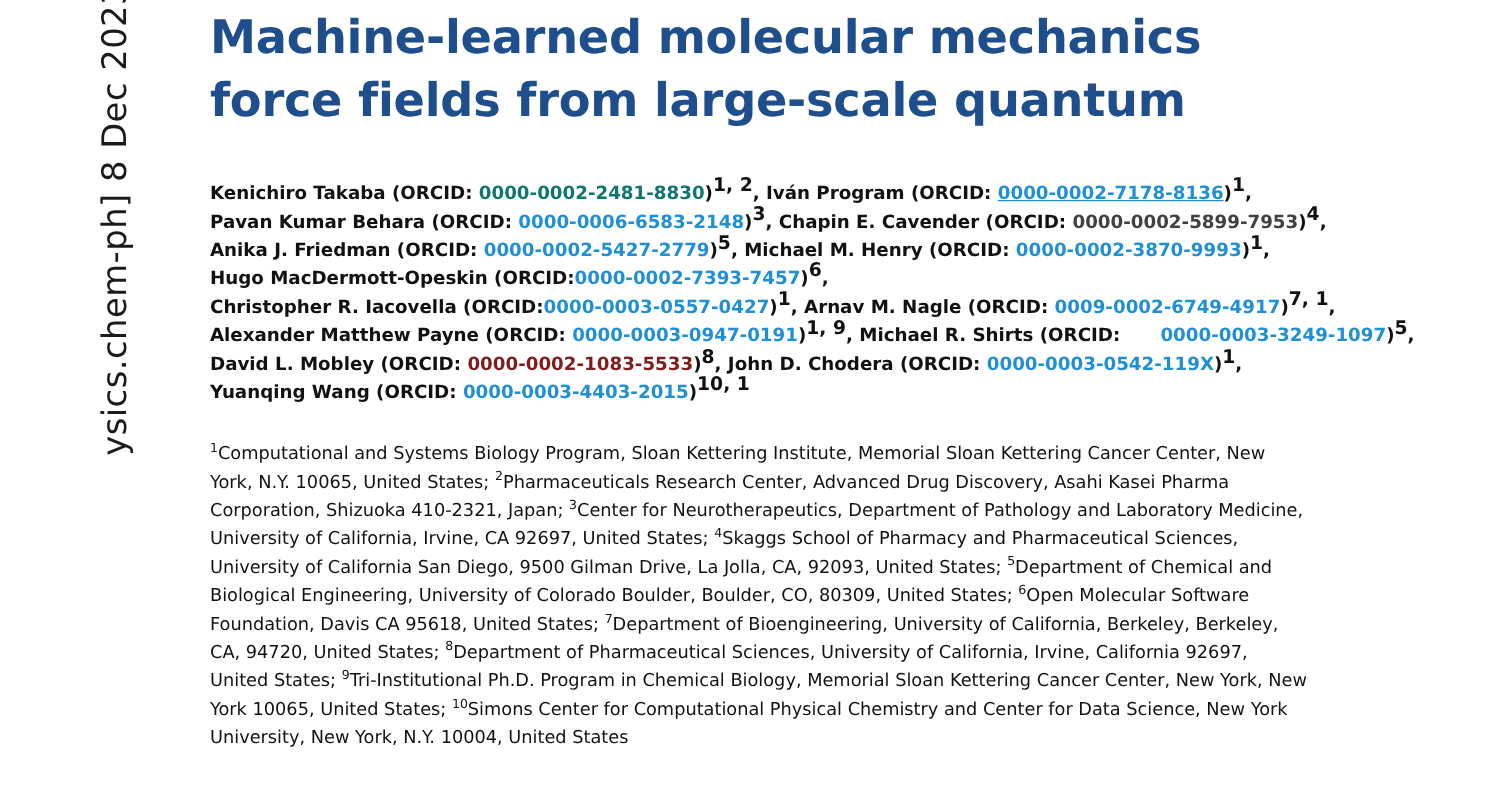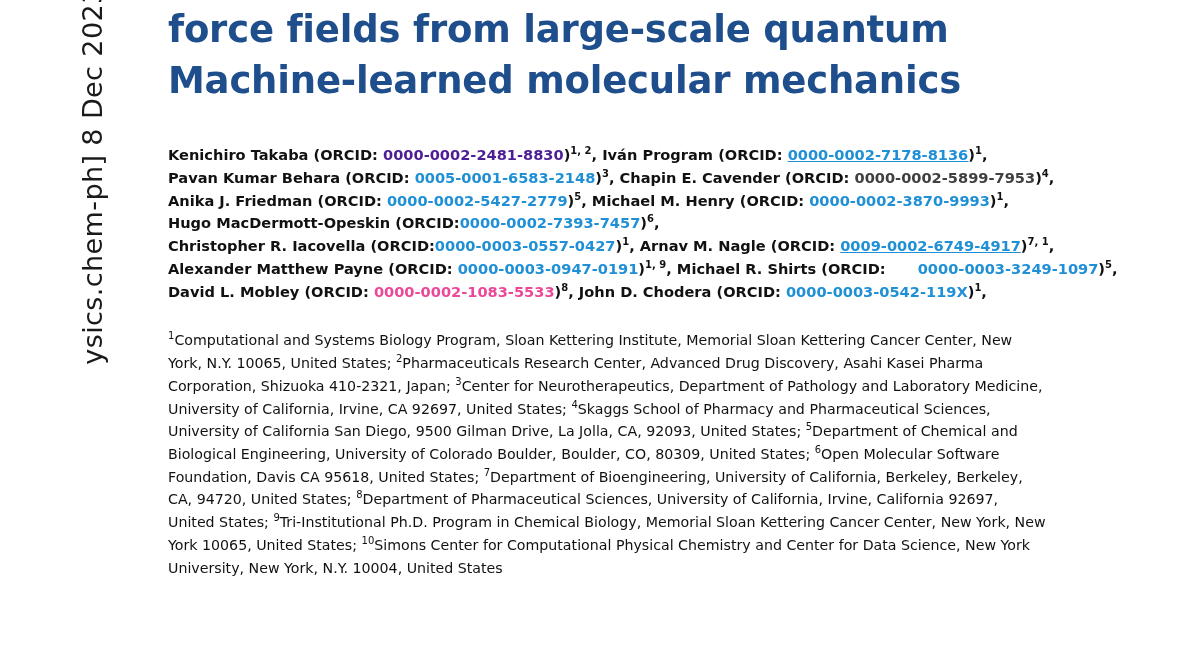--- a/index.html
+++ b/index.html
@@ -53,21 +53,21 @@
     line-height: 1.56;
     color: #111111;
     font-weight: bold;
   }
   #authors .line { white-space: nowrap; }
   #authors .orcid {
     color: #1f8fd6;
     font-weight: bold;
   }
   #authors sup {
-    font-size: 10px;
+    font-size: 15px;
     font-weight: bold;
     vertical-align: super;
     line-height: 0;
   }
   #affiliations {
     margin-top: 26px;
     font-size: 14.2px;
     line-height: 1.60;
     color: #111111;
     font-weight: normal;
@@ -82,30 +82,31 @@
 </head>
 <body>
 
 <div id="page">
 
   <div id="arxiv-stamp">ysics.chem-ph]  8 Dec 2023</div>
 
   <div id="content">
 
     <h1 id="title" style="color: rgb(31, 78, 140);">
+        <div class="title-line">Machine-learned molecular mechanics</div>
         <div class="title-line">force fields from large-scale quantum</div>
-        <div class="title-line">Machine-learned molecular mechanics</div>
       </h1>
 
     <div id="authors">
-        <div class="line"><span>Kenichiro Takaba (ORCID: </span><span class="orcid" style="color: #4c1d95;">0000-0002-2481-8830</span><span>)</span><sup>1, 2</sup><span>, Iván Program (ORCID: </span><span class="orcid" style="color: rgb(31, 143, 214); text-decoration: underline;">0000-0002-7178-8136</span><span>)</span><sup>1</sup><span>,</span></div>
-        <div class="line"><span>Pavan Kumar Behara (ORCID: </span><span class="orcid" style="color: rgb(31, 143, 214);">0005-0001-6583-2148</span><span>)</span><sup>3</sup><span>, Chapin E. Cavender (ORCID: </span><span class="orcid" style="color: #404040;">0000-0002-5899-7953</span><span>)</span><sup>4</sup><span>,</span></div>
+        <div class="line"><span>Kenichiro Takaba (ORCID: </span><span class="orcid" style="color: #0f766e;">0000-0002-2481-8830</span><span>)</span><sup>1, 2</sup><span>, Iván Program (ORCID: </span><span class="orcid" style="color: rgb(31, 143, 214); text-decoration: underline;">0000-0002-7178-8136</span><span>)</span><sup>1</sup><span>,</span></div>
+        <div class="line"><span>Pavan Kumar Behara (ORCID: </span><span class="orcid" style="color: rgb(31, 143, 214);">0000-0006-6583-2148</span><span>)</span><sup>3</sup><span>, Chapin E. Cavender (ORCID: </span><span class="orcid" style="color: #404040;">0000-0002-5899-7953</span><span>)</span><sup>4</sup><span>,</span></div>
         <div class="line"><span>Anika J. Friedman (ORCID: </span><span class="orcid" style="color: rgb(31, 143, 214);">0000-0002-5427-2779</span><span>)</span><sup>5</sup><span>, Michael M. Henry (ORCID: </span><span class="orcid" style="color: rgb(31, 143, 214);">0000-0002-3870-9993</span><span>)</span><sup>1</sup><span>,</span></div>
         <div class="line"><span>Hugo MacDermott-Opeskin (ORCID:</span><span class="orcid" style="color: rgb(31, 143, 214);">0000-0002-7393-7457</span><span>)</span><sup>6</sup><span>,</span></div>
-        <div class="line"><span>Christopher R. Iacovella (ORCID:</span><span class="orcid" style="color: rgb(31, 143, 214);">0000-0003-0557-0427</span><span>)</span><sup>1</sup><span>, Arnav M. Nagle (ORCID: </span><span class="orcid" style="color: rgb(31, 143, 214); text-decoration: underline;">0009-0002-6749-4917</span><span>)</span><sup>7, 1</sup><span>,</span></div>
+        <div class="line"><span>Christopher R. Iacovella (ORCID:</span><span class="orcid" style="color: rgb(31, 143, 214);">0000-0003-0557-0427</span><span>)</span><sup>1</sup><span>, Arnav M. Nagle (ORCID: </span><span class="orcid" style="color: rgb(31, 143, 214);">0009-0002-6749-4917</span><span>)</span><sup>7, 1</sup><span>,</span></div>
         <div class="line"><span>Alexander Matthew Payne (ORCID: </span><span class="orcid" style="color: rgb(31, 143, 214);">0000-0003-0947-0191</span><span>)</span><sup>1, 9</sup><span>, Michael R. Shirts (ORCID: </span><span class="orcid" style="color: rgb(31, 143, 214); margin-left: 27px;">0000-0003-3249-1097</span><span>)</span><sup>5</sup><span>,</span></div>
-        <div class="line"><span>David L. Mobley (ORCID: </span><span class="orcid" style="color: #ec4899;">0000-0002-1083-5533</span><span>)</span><sup>8</sup><span>, John D. Chodera (ORCID: </span><span class="orcid" style="color: rgb(31, 143, 214);">0000-0003-0542-119X</span><span>)</span><sup>1</sup><span>,</span></div>
+        <div class="line"><span>David L. Mobley (ORCID: </span><span class="orcid" style="color: #7f1d1d;">0000-0002-1083-5533</span><span>)</span><sup>8</sup><span>, John D. Chodera (ORCID: </span><span class="orcid" style="color: rgb(31, 143, 214);">0000-0003-0542-119X</span><span>)</span><sup>1</sup><span>,</span></div>
+        <div class="line"><span>Yuanqing Wang (ORCID: </span><span class="orcid" style="color: rgb(31, 143, 214);">0000-0003-4403-2015</span><span>)</span><sup>10, 1</sup></div>
       </div>
 
     <div id="affiliations"><sup>1</sup><span>Computational and Systems Biology Program, Sloan Kettering Institute, Memorial Sloan Kettering Cancer Center, New York, N.Y. 10065, United States; </span><sup>2</sup><span>Pharmaceuticals Research Center, Advanced Drug Discovery, Asahi Kasei Pharma Corporation, Shizuoka 410-2321, Japan; </span><sup>3</sup><span>Center for Neurotherapeutics, Department of Pathology and Laboratory Medicine, University of California, Irvine, CA 92697, United States; </span><sup>4</sup><span>Skaggs School of Pharmacy and Pharmaceutical Sciences, University of California San Diego, 9500 Gilman Drive, La Jolla, CA, 92093, United States; </span><sup>5</sup><span>Department of Chemical and Biological Engineering, University of Colorado Boulder, Boulder, CO, 80309, United States; </span><sup>6</sup><span>Open Molecular Software Foundation, Davis CA 95618, United States; </span><sup>7</sup><span>Department of Bioengineering, University of California, Berkeley, Berkeley, CA, 94720, United States; </span><sup>8</sup><span>Department of Pharmaceutical Sciences, University of California, Irvine, California 92697, United States; </span><sup>9</sup><span>Tri-Institutional Ph.D. Program in Chemical Biology, Memorial Sloan Kettering Cancer Center, New York, New York 10065, United States; </span><sup>10</sup><span>Simons Center for Computational Physical Chemistry and Center for Data Science, New York University, New York, N.Y. 10004, United States</span></div>
 
   </div>
 </div>
 
 </body></html>

